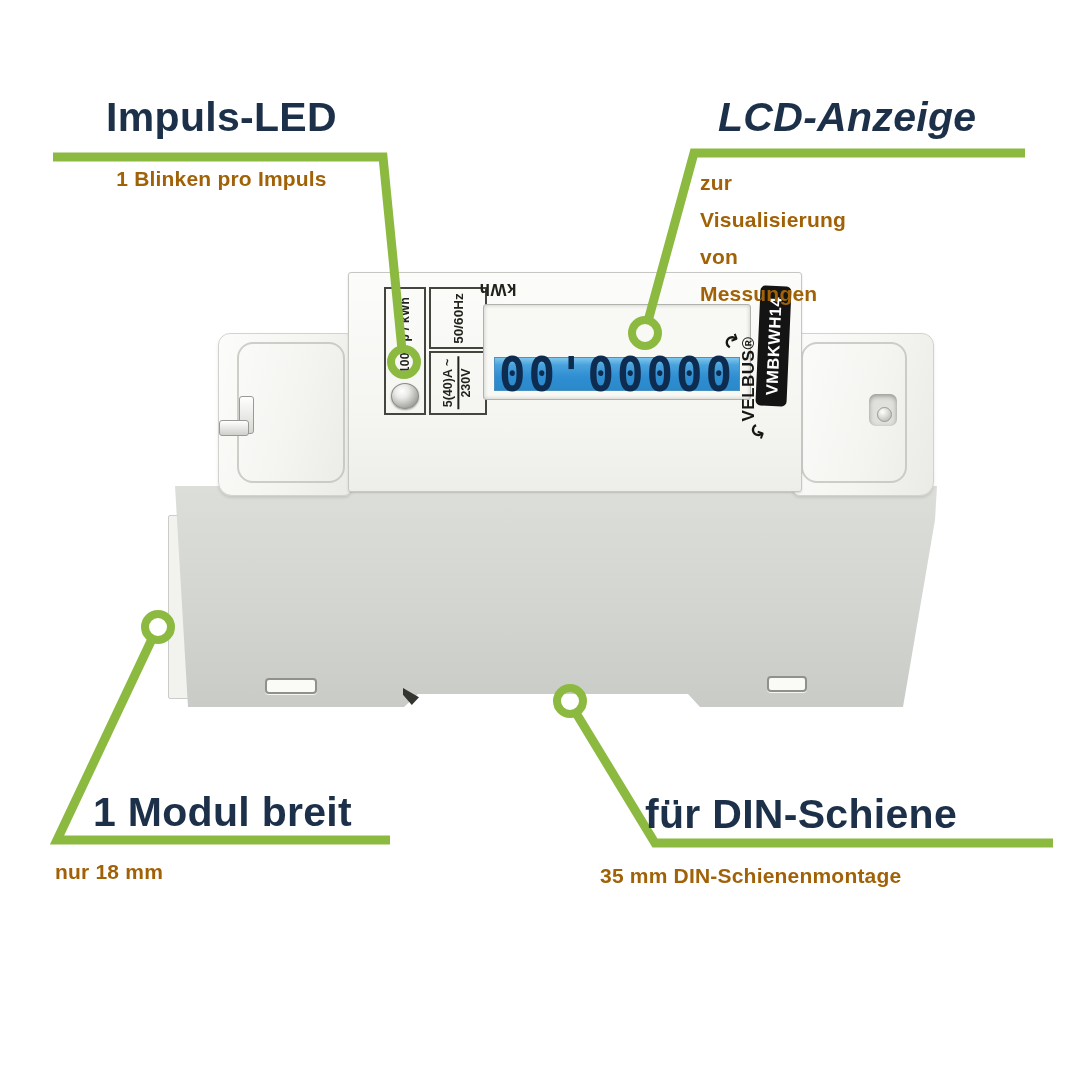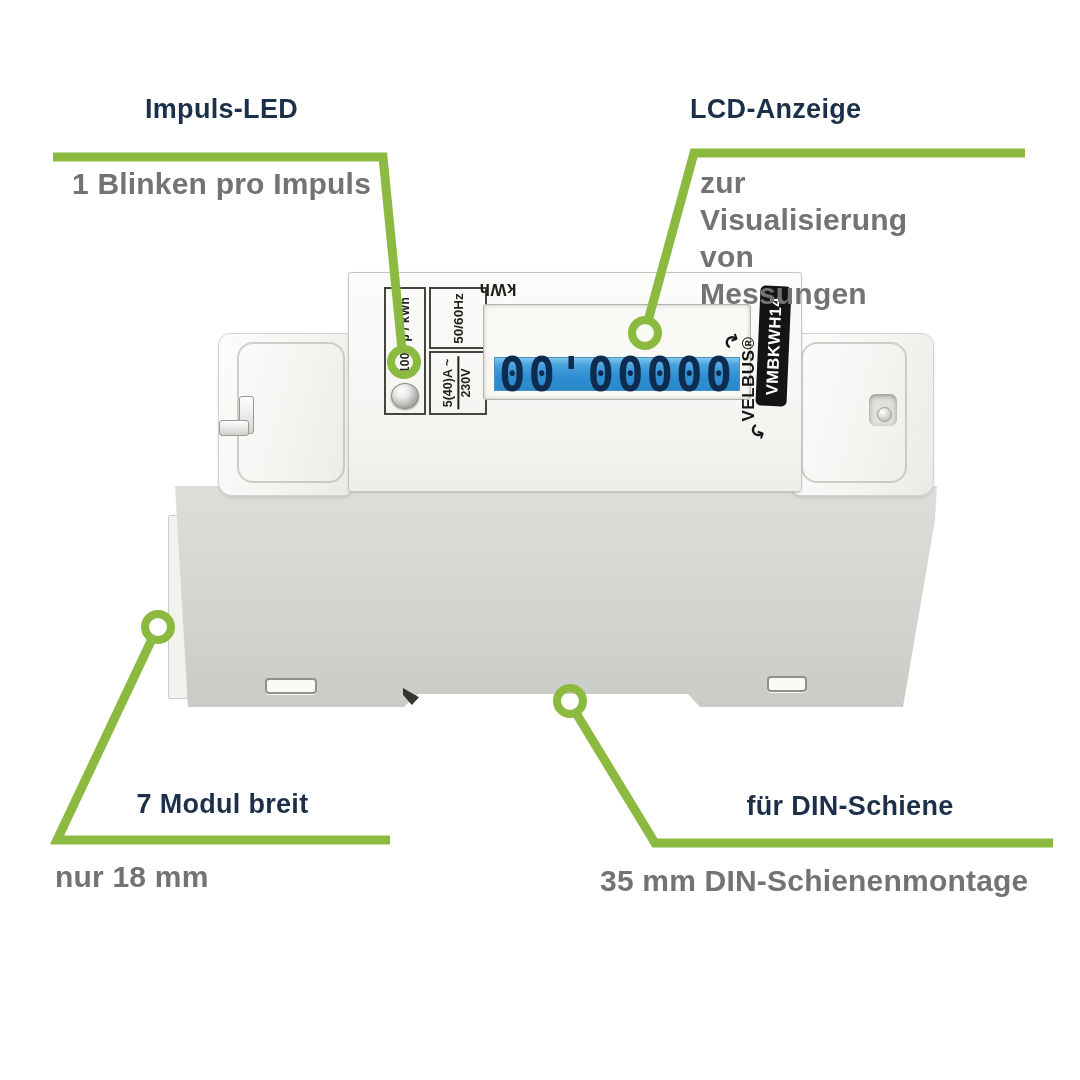--- a/index.html
+++ b/index.html
@@ -1,28 +1,28 @@
 <!DOCTYPE html>
 <html><head>
 <meta charset="utf-8">
 <style>
   html,body{margin:0;padding:0;background:#fff;}
   .canvas{position:relative;width:1080px;height:1080px;background:#ffffff;overflow:hidden;
           font-family:"Liberation Sans",sans-serif;}
 
   
-  .co-title{position:absolute;font-weight:700;font-size:27px;color:#1d3049;letter-spacing:.3px;white-space:nowrap;}
-  .co-sub{position:absolute;font-weight:700;font-size:30px;color:#737373;letter-spacing:.2px;white-space:pre-line;}
+  .co-title{position:absolute;font-weight:700;font-size:41px;color:#1d3049;letter-spacing:.3px;white-space:nowrap;}
+  .co-sub{position:absolute;font-weight:700;font-size:21px;color:#a16207;letter-spacing:.2px;white-space:pre-line;}
   .tl-title{left:55px;top:94px;width:333px;text-align:center;}
   .tl-sub{left:30px;top:167px;width:383px;text-align:center;}
-  .tr-title{left:690px;top:94px;}
+  .tr-title{left:718px;top:94px;font-style:italic;}
   .tr-sub{left:700px;top:164px;line-height:37px;}
   .bl-title{left:55px;top:789px;width:335px;text-align:center;}
   .bl-sub{left:55px;top:860px;width:335px;}
-  .br-title{left:645px;top:791px;width:410px;text-align:center;}
+  .br-title{left:645px;top:791px;width:410px;text-align:left;}
   .br-sub{left:600px;top:864px;width:460px;text-align:left;}
 
   
   svg.callouts{position:absolute;left:0;top:0;z-index:10;pointer-events:none;}
   svg.callouts polyline{fill:none;stroke:#8cba40;stroke-width:9;stroke-linejoin:miter;stroke-linecap:butt;}
   svg.callouts circle{fill:none;stroke:#8cba40;stroke-width:8;}
 
   
   .device{position:absolute;left:0;top:0;width:1080px;height:1080px;z-index:1;}
   .left-flank{position:absolute;left:168px;top:515px;width:20px;height:182px;
@@ -178,20 +178,20 @@
   </svg>
 
   <div class="txt-layer">
     <div class="co-title tl-title">Impuls-LED</div>
     <div class="co-sub tl-sub">1 Blinken pro Impuls</div>
 
     <div class="co-title tr-title">LCD-Anzeige</div>
     <div class="co-sub tr-sub">zur Visualisierung von
 Messungen</div>
 
-    <div class="co-title bl-title">7 Modul breit</div>
+    <div class="co-title bl-title">1 Modul breit</div>
     <div class="co-sub bl-sub">nur 18 mm</div>
 
     <div class="co-title br-title">für DIN-Schiene</div>
     <div class="co-sub br-sub">35 mm DIN-Schienenmontage</div>
   </div>
 
 </div>
 
 </body></html>

